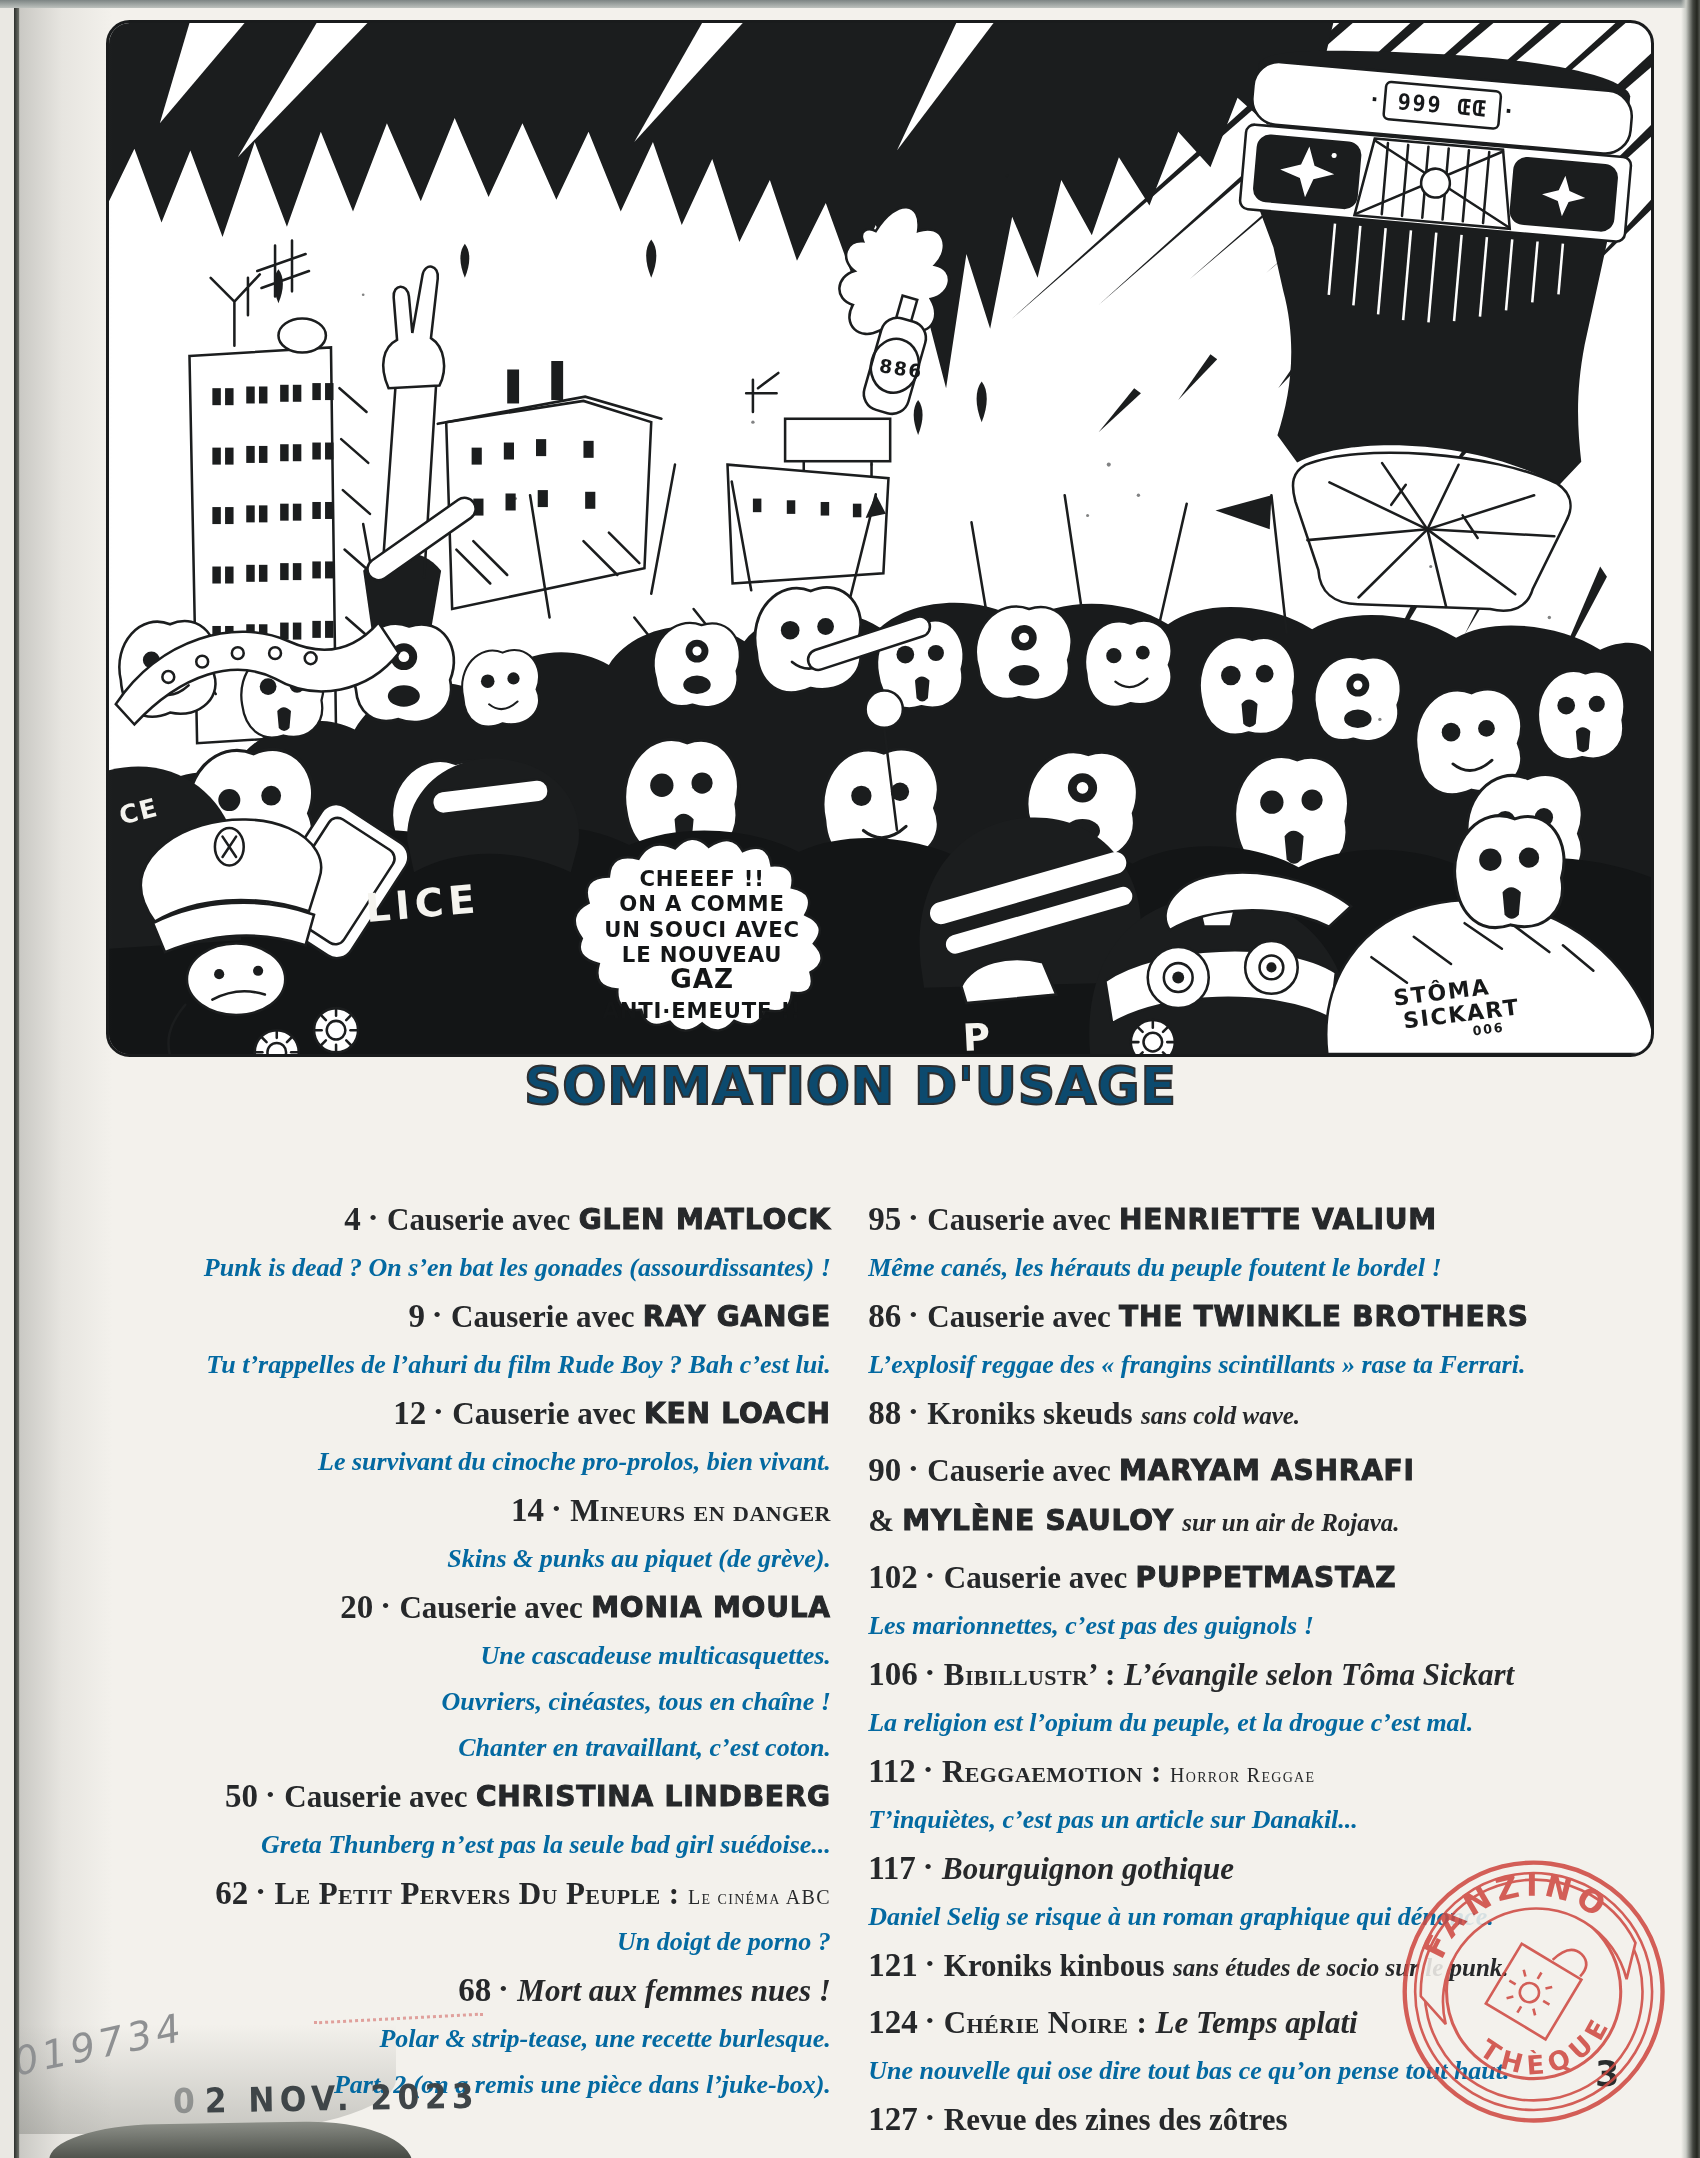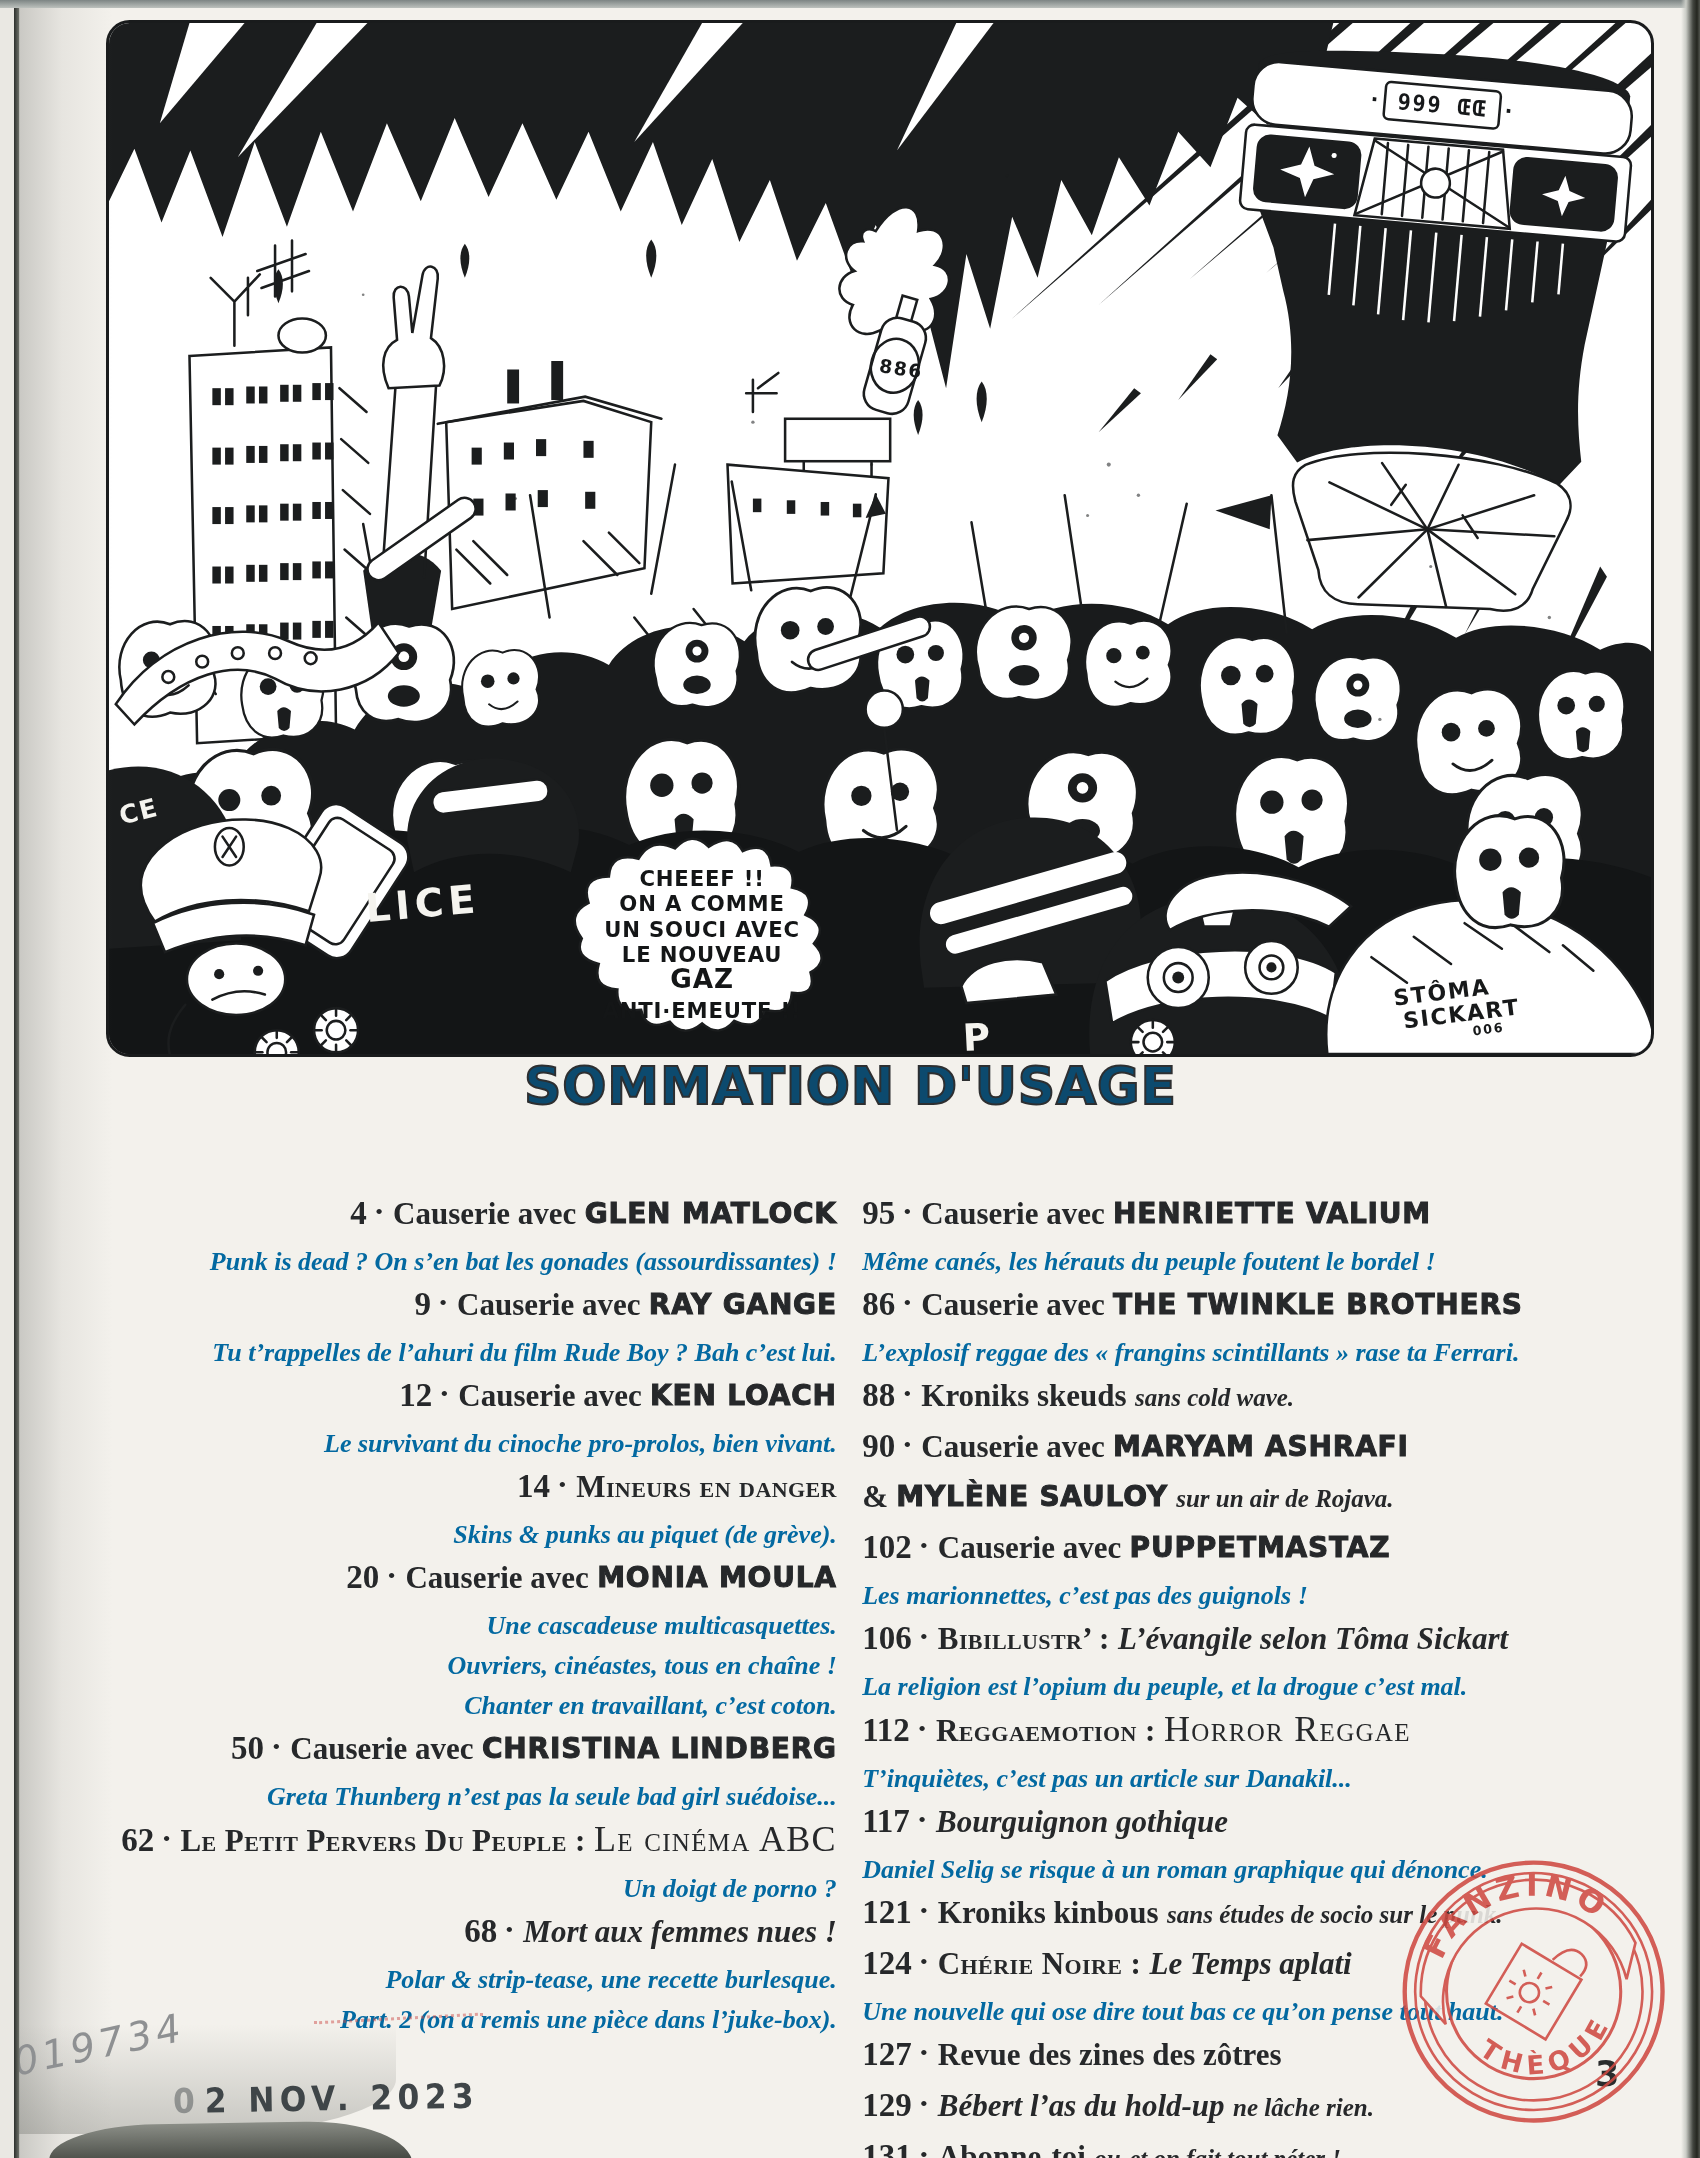--- a/index.html
+++ b/index.html
@@ -31,31 +31,31 @@
   .sig{font-family:"DejaVu Sans",sans-serif;font-weight:bold;fill:#17191a;letter-spacing:2px;}
   
   .page-title{position:absolute;left:0;top:1056px;width:100%;text-align:center;z-index:8;
       font-family:"DejaVu Sans",sans-serif;font-weight:bold;font-size:52px;color:#0c4a6e;
       -webkit-text-stroke:2px #2d2f31;letter-spacing:0.8px;}
   
   .toc{position:absolute;left:88px;top:1191px;width:1523px;display:flex;z-index:8;}
   .toc .col{width:50%;}
   .col-left{padding-right:11.8px;text-align:right;}
   .col-right{padding-left:13.5px;text-align:left;}
-  .entry{margin:0;}
+  .entry{margin:6px;}
   .line{line-height:44px;white-space:nowrap;}
   .line > span + span{margin-left:8.4px;}
   .subtitle{font-style:italic;font-weight:700;font-size:26px;line-height:40px;white-space:nowrap;color:#0369a1;}
   .seg-num{font-weight:700;font-size:33px;}
   .seg-bullet{font-size:22px;position:relative;top:-5px;margin:0 1.7px;}
   .seg-serif{font-weight:700;font-size:31px;}
   .seg-fat{font-family:"DejaVu Sans",sans-serif;font-weight:bold;font-size:28px;letter-spacing:0.8px;
       -webkit-text-stroke:1px currentColor;position:relative;top:-0.8px;}
   .seg-sc{font-weight:700;font-size:31px;font-variant:small-caps;letter-spacing:0.4px;}
-  .seg-sclight{font-weight:400;font-size:36px;font-variant:small-caps;letter-spacing:1.3px;text-align:center;}
+  .seg-sclight{font-weight:400;font-size:20px;font-variant:small-caps;letter-spacing:1.3px;text-align:center;}
   .seg-ital{font-style:italic;font-weight:700;font-size:31px;}
   .seg-tail{font-style:italic;font-weight:700;font-size:25px;}
   .seg-struck{font-style:italic;font-weight:700;font-size:25px;text-decoration:line-through;text-decoration-thickness:2.5px;}
   
   .archive-code{position:absolute;left:11.8px;top:2022px;z-index:9;transform:rotate(-12deg);
       font-family:"DejaVu Sans",sans-serif;font-style:italic;font-size:39px;letter-spacing:4.2px;color:#8e9092;}
   .date-stamp{position:absolute;left:173px;top:2081px;z-index:9;transform:rotate(-1deg) scaleX(.92);transform-origin:left;
       font-family:"DejaVu Sans",sans-serif;font-weight:bold;font-size:34px;letter-spacing:5.9px;color:#3f4548;}
   .date-stamp .faint{opacity:.45;margin-right:5px;}
   .red-scribble{position:absolute;left:314px;top:2017px;width:169px;border-top:3.4px dotted rgba(205,80,75,.5);

